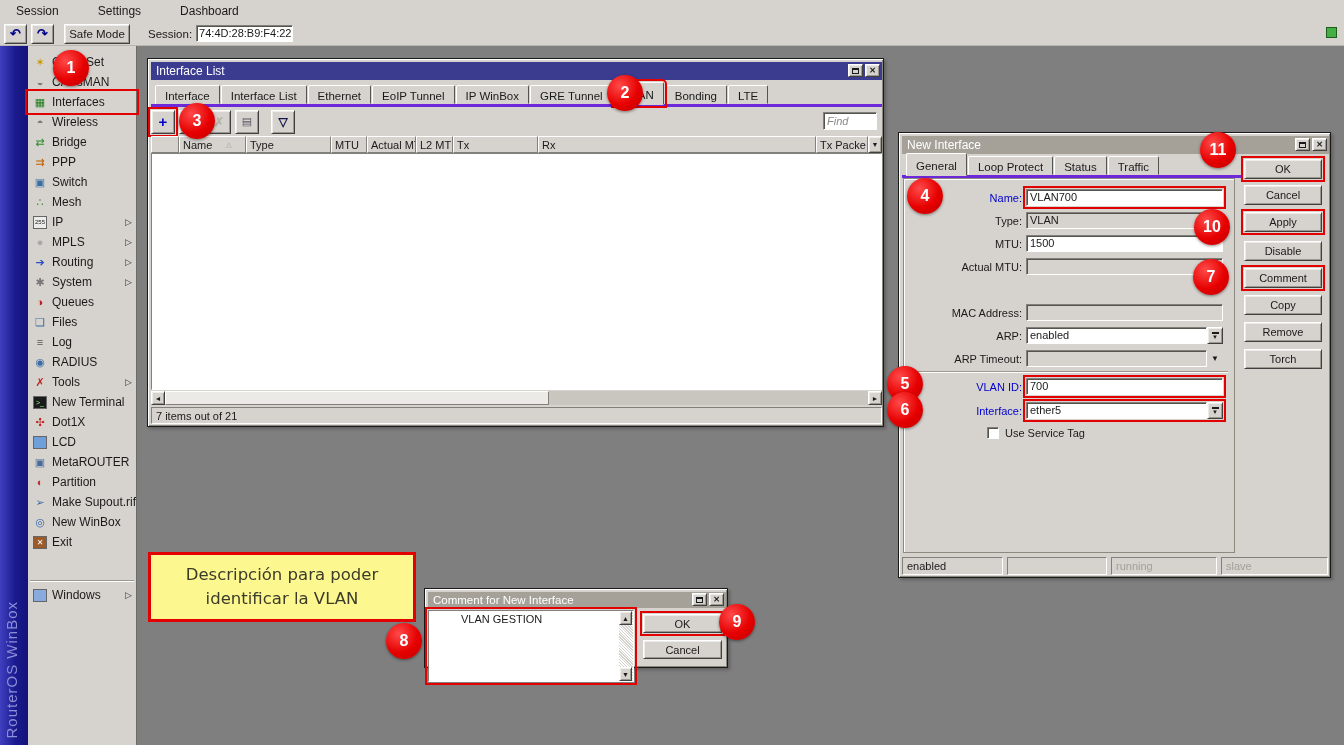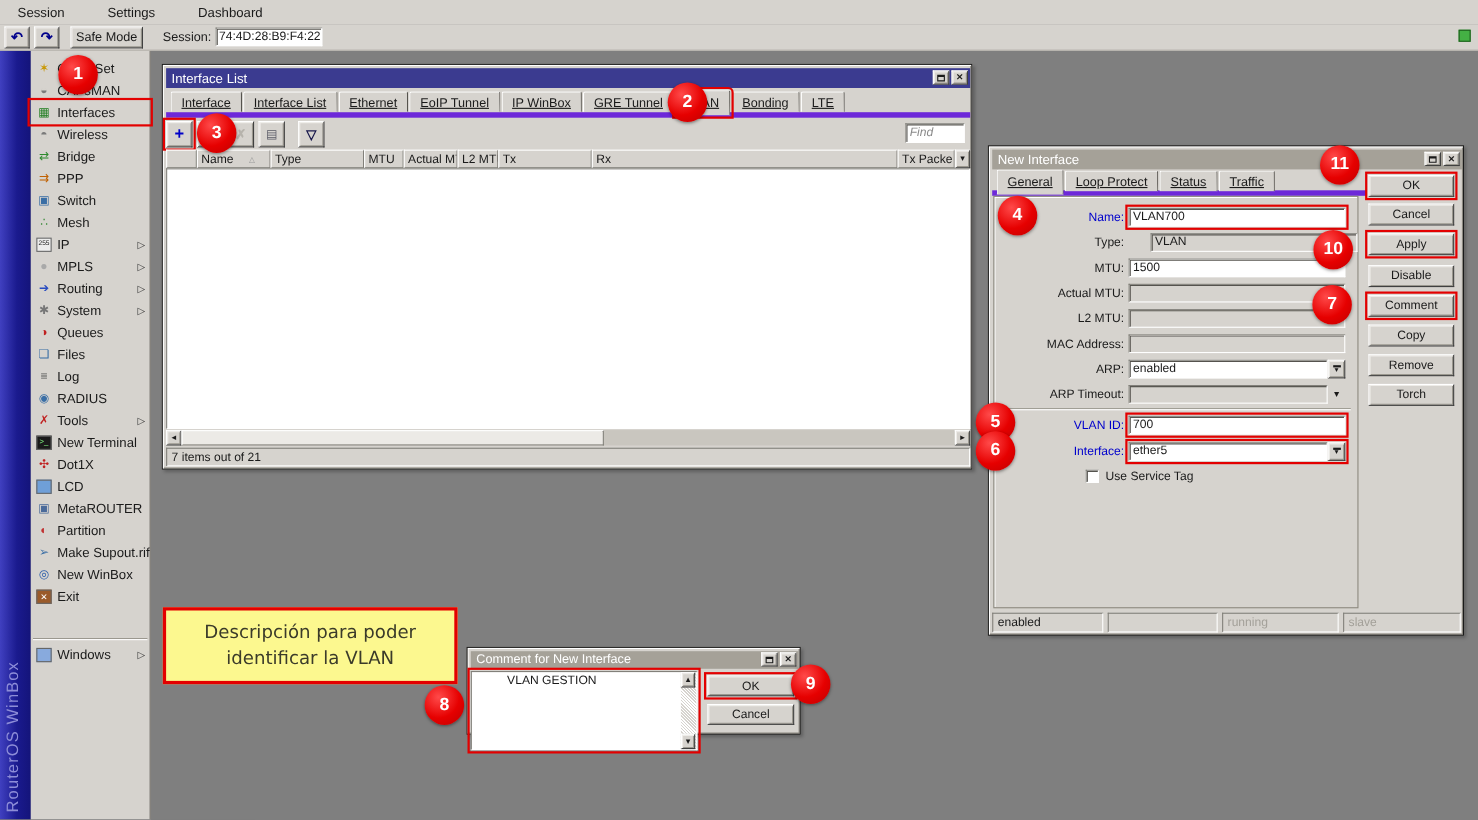--- a/index.html
+++ b/index.html
@@ -54,22 +54,22 @@
           box-shadow:inset 1px 1px 0 #fff, inset -1px -1px 0 #8a877f, 2px 2px 3px rgba(0,0,0,.25);}
   .titlebar{position:absolute;left:3px;top:3px;height:18px;display:flex;align-items:center;
             color:#fff;font-size:12px;padding-left:5px;}
   .titlebar.active{background:var(--tb-active);}
   .titlebar.inactive{background:var(--tb-inactive);}
   .tb-btns{position:absolute;right:2px;top:2px;display:flex;gap:2px;}
   .tb-btn{width:15px;height:13px;display:flex;align-items:center;justify-content:center;
           font-size:8px;color:#1a1a1a;font-weight:bold;}
   .tb-max-glyph{width:7px;height:6px;border:1px solid #1a1a1a;border-top-width:2px;}
 
-  .tabstrip{position:absolute;display:flex;align-items:center;padding-left:4px;
-            border-bottom:5px solid #6d28d9;text-decoration:underline;}
+  .tabstrip{position:absolute;display:flex;align-items:flex-end;padding-left:4px;
+            border-bottom:3px solid #6d28d9;}
   .tab{height:19px;padding:2px 9px 0 9px;font-size:11.5px;background:var(--face);
        border:1px solid;border-color:#fff #55534e transparent #fff;border-radius:2px 2px 0 0;
        margin-right:1px;display:flex;align-items:center;position:relative;}
   .tab.active{height:23px;margin-bottom:-1px;border-bottom:1px solid var(--face);z-index:3;}
 
   .btn{display:flex;align-items:center;justify-content:center;font-size:11px;}
 
   
   #win-il{left:147px;top:58px;width:737px;height:369px;z-index:10;}
   #il-tabs{left:3px;top:24px;width:731px;height:24px;}
@@ -361,40 +361,34 @@
       <div class="tab">Status</div>
       <div class="tab">Traffic</div>
     </div>
   <div id="ni-page">
       <div class="frow" style="top: 10px;">
         <span class="flabel blue">Name:</span>
         <div class="fwrap red-outline">
           <div class="field sunken">VLAN700</div>
         </div>
       </div>
-      <div class="frow" style="top: 33px; gap: 20px;">
+      <div class="frow" style="top: 33px;">
         <span class="flabel">Type:</span>
         <div class="fwrap">
           <div class="field sunken disabled">VLAN</div>
         </div>
       </div>
       <div class="frow" style="top: 56px;">
         <span class="flabel">MTU:</span>
         <div class="fwrap">
           <div class="field sunken">1500</div>
         </div>
       </div>
       <div class="frow" style="top: 79px;">
         <span class="flabel">Actual MTU:</span>
-        <div class="fwrap">
-          <div class="field sunken disabled"></div>
-        </div>
-      </div>
-      <div class="frow" style="top: 102px;">
-        <span class="flabel">L2 MTU:</span>
         <div class="fwrap">
           <div class="field sunken disabled"></div>
         </div>
       </div>
       <div class="frow" style="top: 125px;">
         <span class="flabel">MAC Address:</span>
         <div class="fwrap">
           <div class="field sunken disabled"></div>
         </div>
       </div>

